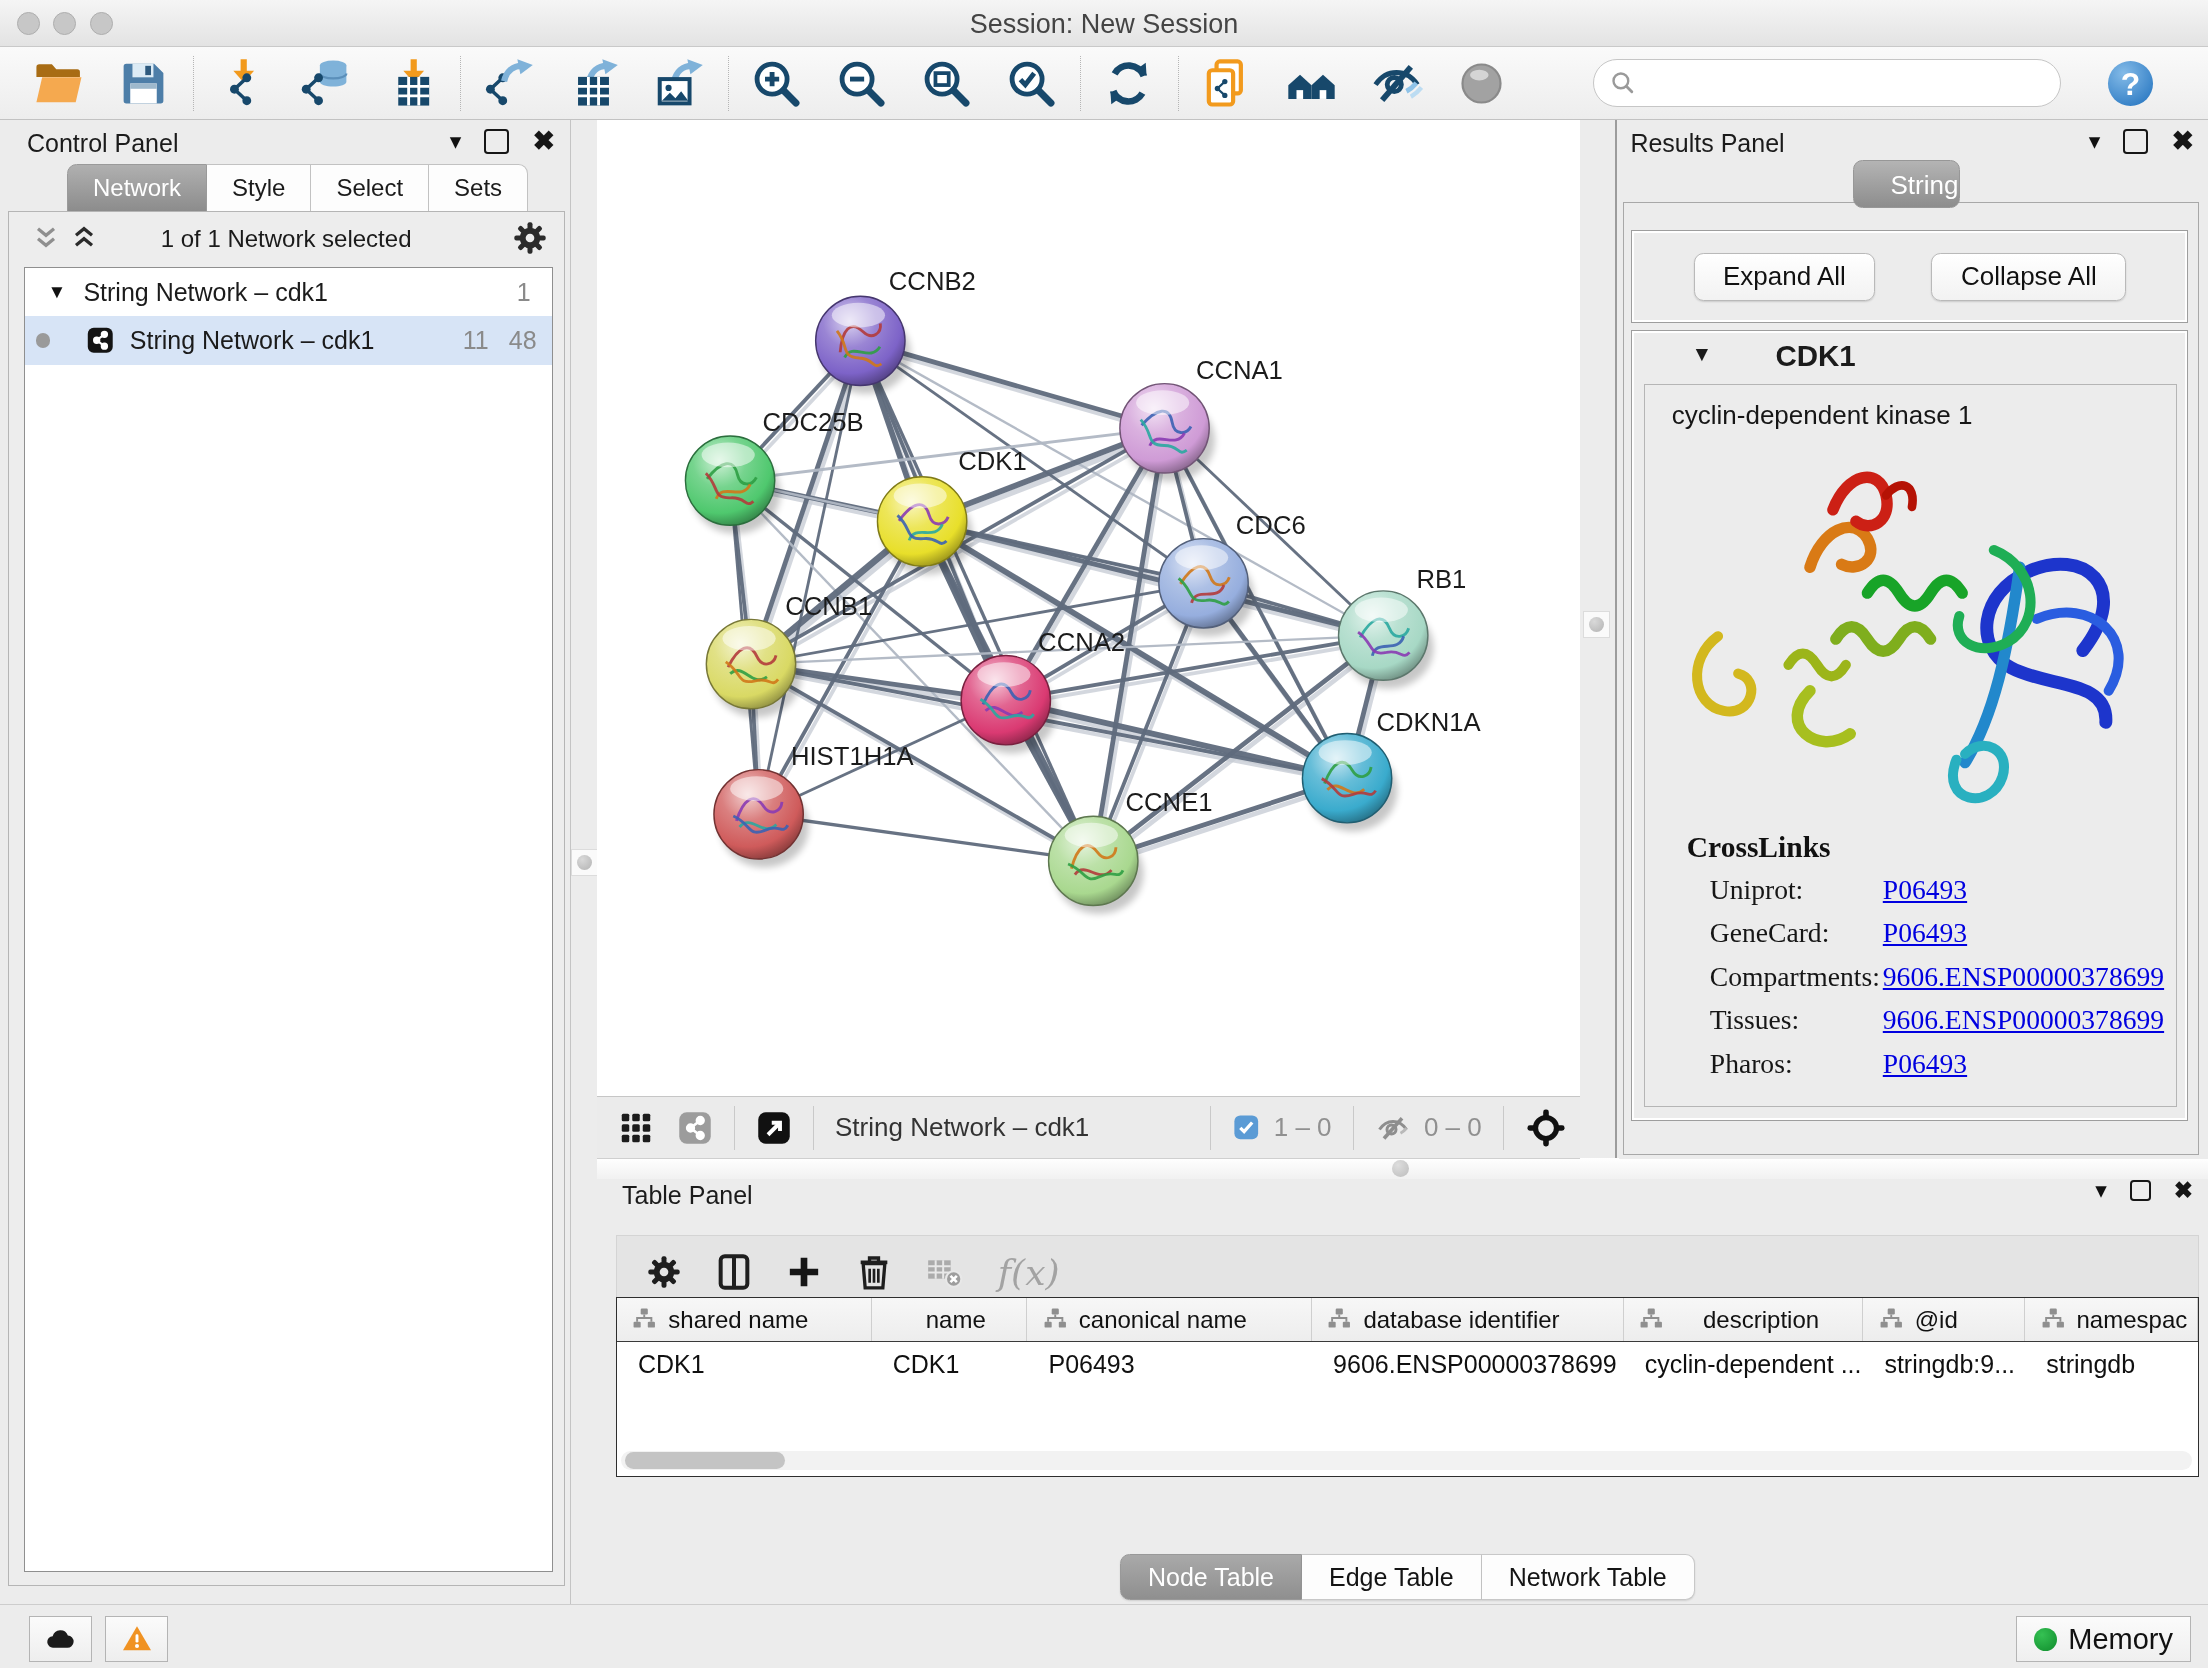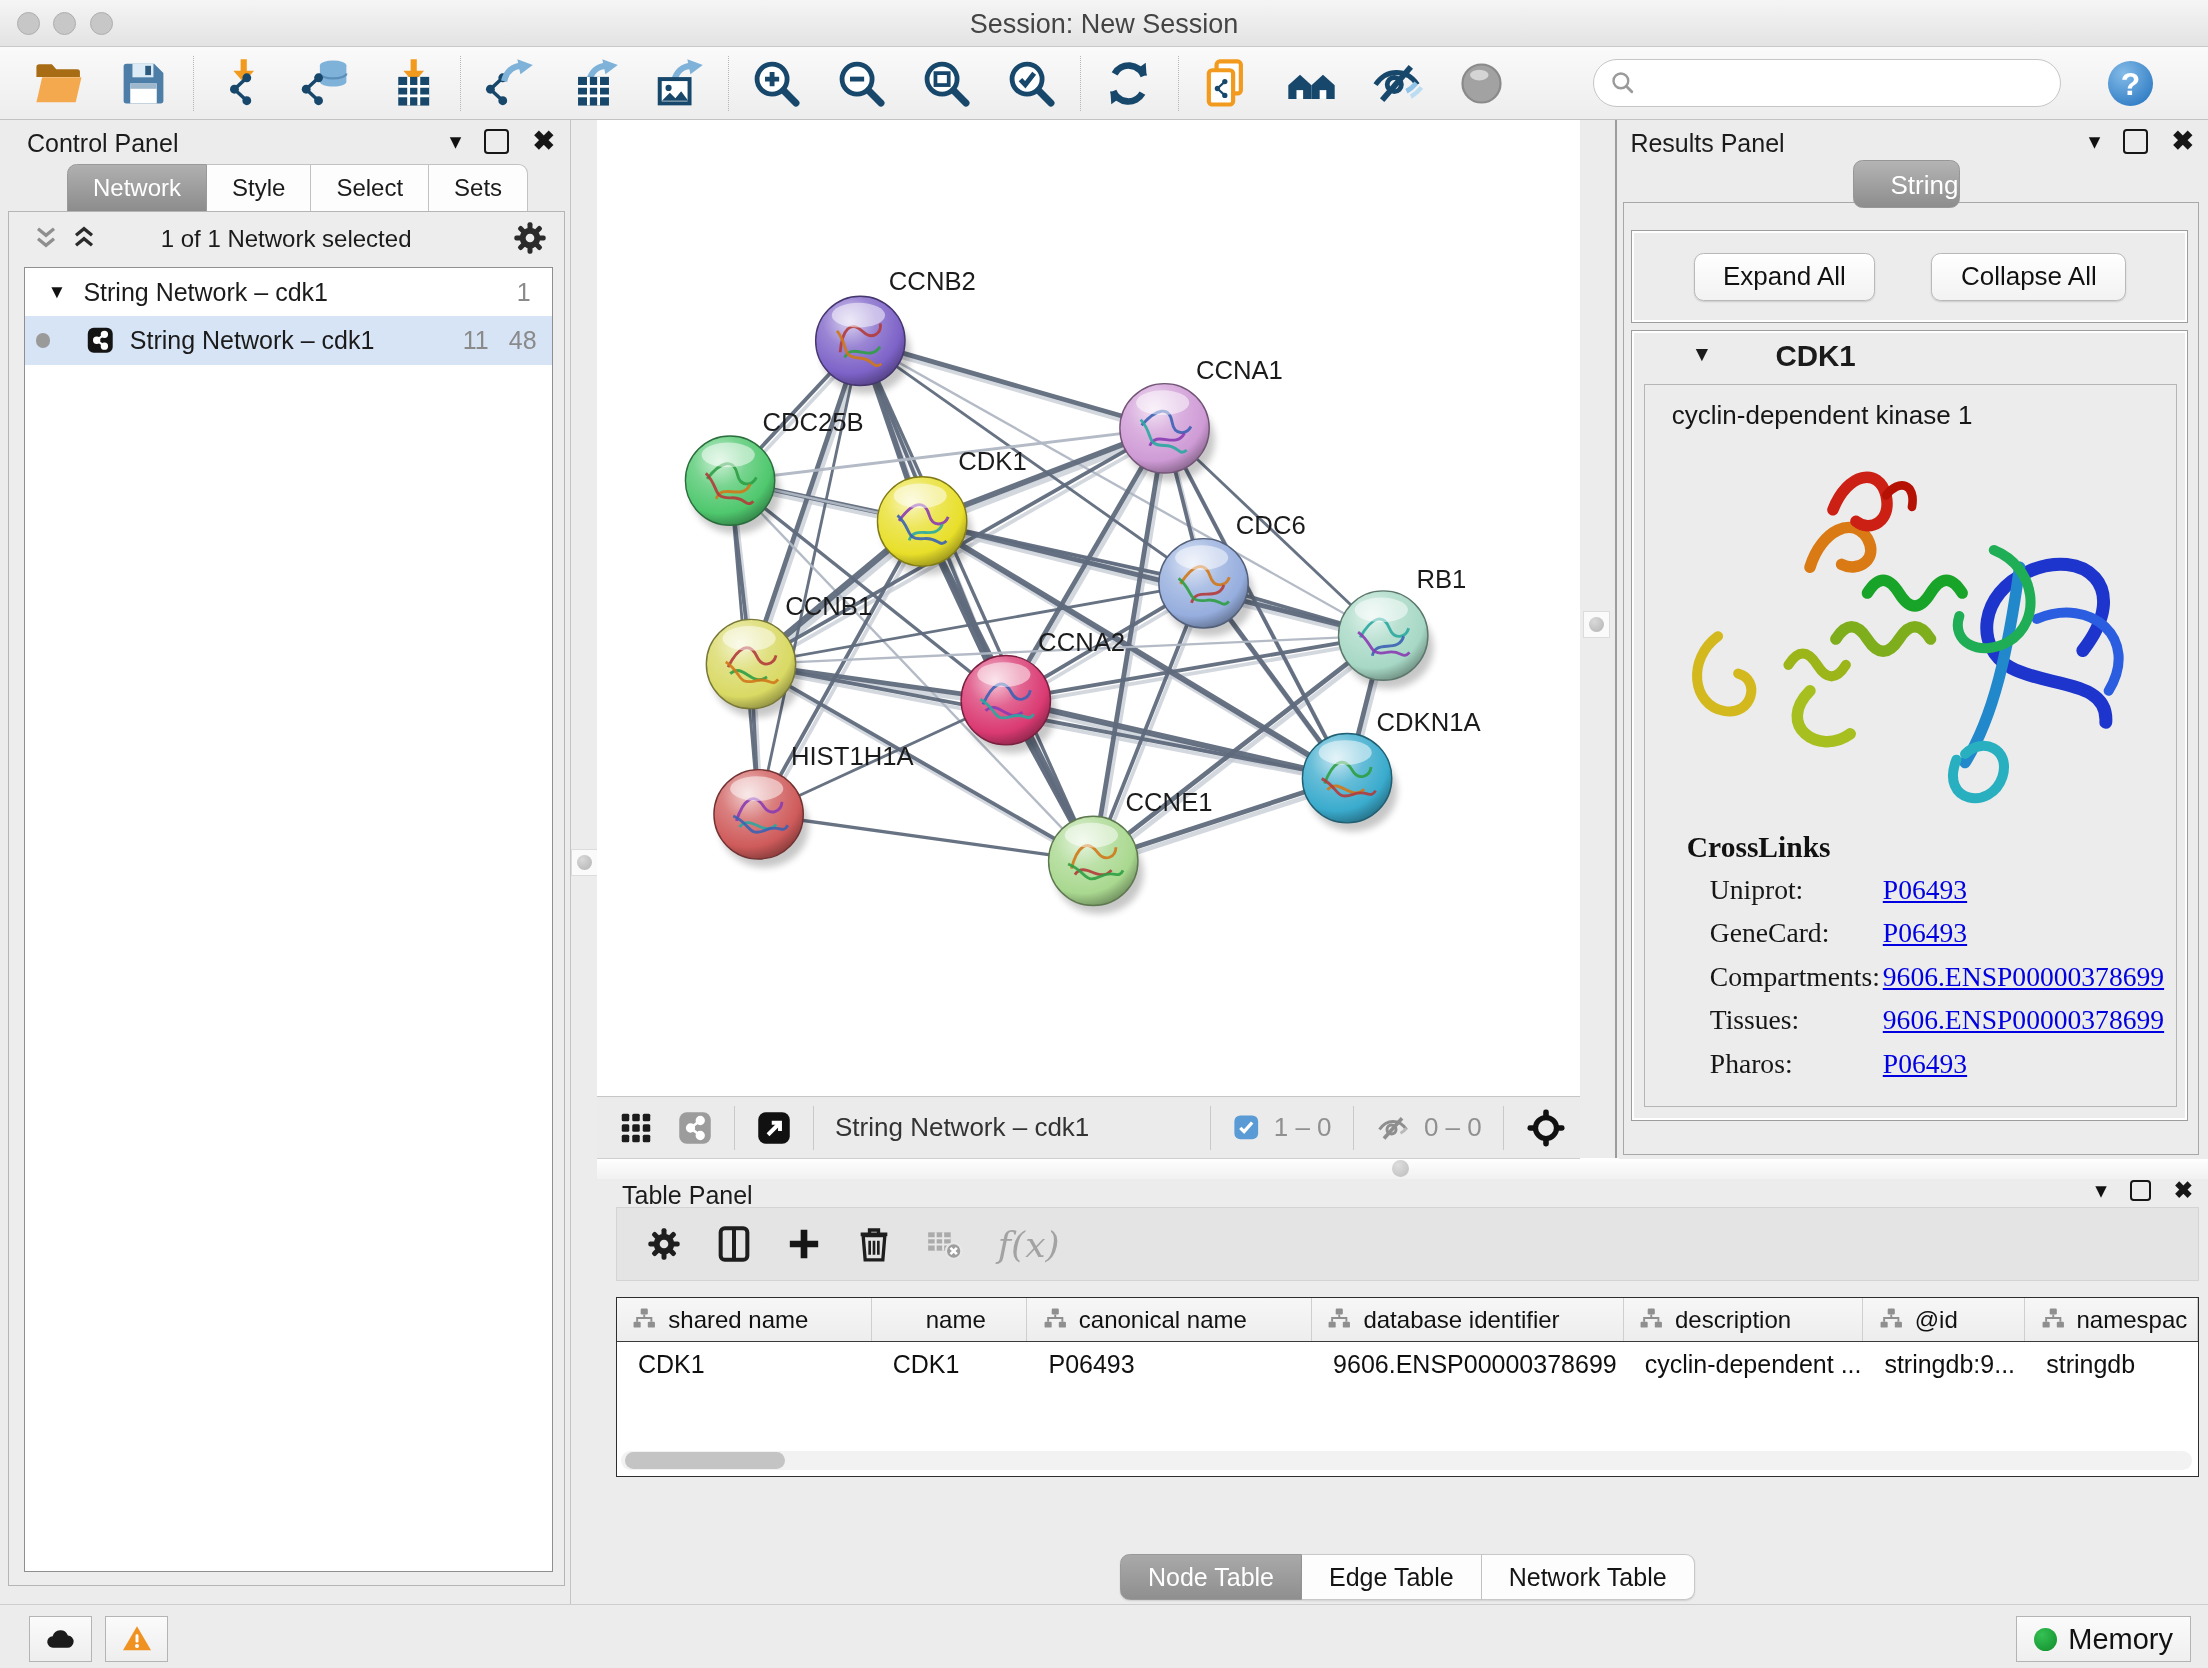--- a/index.html
+++ b/index.html
@@ -86,21 +86,21 @@
   .rp-desc{padding:15px 0 0 27px;font-size:26px;color:#161616;}
   .ribbon{margin:3.8px 0 0 7.6px;}
   .xl-title{margin:5.7px 0 0 42px;font-family:"Liberation Serif",serif;font-weight:bold;font-size:29.5px;color:#111;}
   .xl-row{display:flex;margin:9.5px 0 0 65px;font-family:"Liberation Serif",serif;font-size:27.6px;height:34px;}
   .xl-label{width:173px;color:#161616;}
   .xl-value{color:#0000e0;text-decoration:underline;}
 
   
   .table-panel{left:597px;top:1179px;width:1611px;height:375px;background:#ececec;}
   .tp-title{position:absolute;left:25px;top:1.9px;font-size:25px;color:#1b1b1b;}
-  .tp-toolbar{position:absolute;left:19px;top:28px;width:1583px;height:74px;background:#e4e4e4;border:1px solid #d4d4d4;box-sizing:border-box;display:flex;align-items:center;padding-left:27px;}
+  .tp-toolbar{position:absolute;left:19px;top:56px;width:1583px;height:74px;background:#e4e4e4;border:1px solid #d4d4d4;box-sizing:border-box;display:flex;align-items:center;padding-left:27px;}
   .tp-icon{width:40px;height:40px;margin-right:30px;}
   .tp-icon svg{width:100%;height:100%;}
   .fx{font-family:"DejaVu Serif",serif;font-style:italic;font-size:36px;color:#a3a3a3;margin-left:3.8px;}
   .grid-table{position:absolute;left:19px;top:118px;width:1583px;height:180px;background:#fff;border:1.9px solid #2e2e2e;box-sizing:border-box;}
   .gt-header{display:flex;height:44px;background:linear-gradient(#f7f7f7,#ededed);border-bottom:1.9px solid #3a3a3a;box-sizing:border-box;}
   .gt-hcell{display:flex;align-items:center;font-size:24px;color:#111;border-right:1px solid #cfcfcf;box-sizing:border-box;padding-left:13.3px;overflow:hidden;white-space:nowrap;}
   .gt-hcell svg{width:28.5px;height:28.5px;margin-right:9.5px;flex:0 0 auto;}
   .gt-row{display:flex;height:44px;}
   .gt-cell{font-size:25px;color:#101010;padding-left:21px;display:flex;align-items:center;box-sizing:border-box;overflow:hidden;white-space:nowrap;}
   .hscroll{position:absolute;left:3.8px;bottom:5.7px;width:1571px;height:19px;background:#f2f2f2;border-radius:9.5px;}
@@ -839,21 +839,21 @@
             <svg viewBox="0 0 24 24">
               <g fill="#8f8f8f">
                 <rect x="9" y="3" width="6" height="5" rx="1"></rect>
                 <rect x="3" y="14" width="6" height="5" rx="1"></rect>
                 <rect x="15" y="14" width="6" height="5" rx="1"></rect>
               </g>
               <path d="M12 8v3M6 14v-3h12v3" stroke="#8f8f8f" stroke-width="1.6" fill="none"></path>
             </svg>
             <span>database identifier</span>
           </div>
-          <div class="gt-hcell" style="width:240px;">
+          <div class="gt-hcell" style="width:240px;gap:28px;">
             <svg viewBox="0 0 24 24">
               <g fill="#8f8f8f">
                 <rect x="9" y="3" width="6" height="5" rx="1"></rect>
                 <rect x="3" y="14" width="6" height="5" rx="1"></rect>
                 <rect x="15" y="14" width="6" height="5" rx="1"></rect>
               </g>
               <path d="M12 8v3M6 14v-3h12v3" stroke="#8f8f8f" stroke-width="1.6" fill="none"></path>
             </svg>
             <span>description</span>
           </div>

